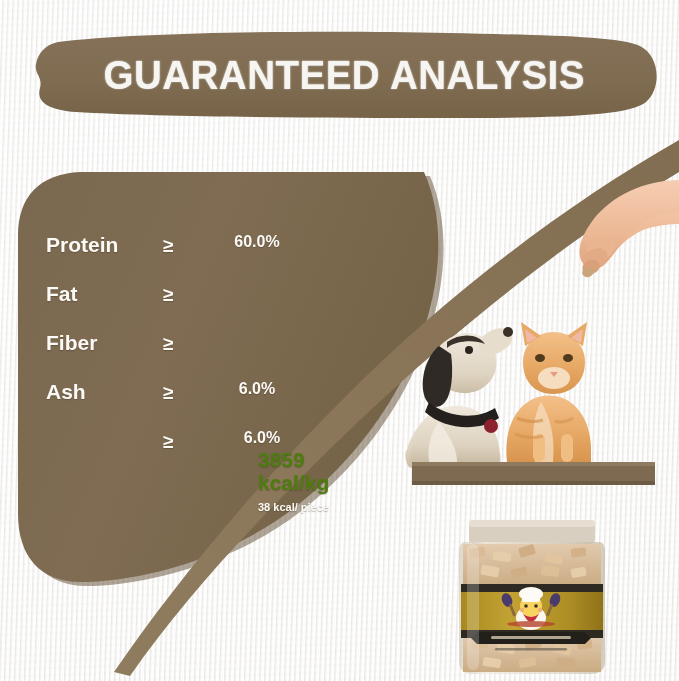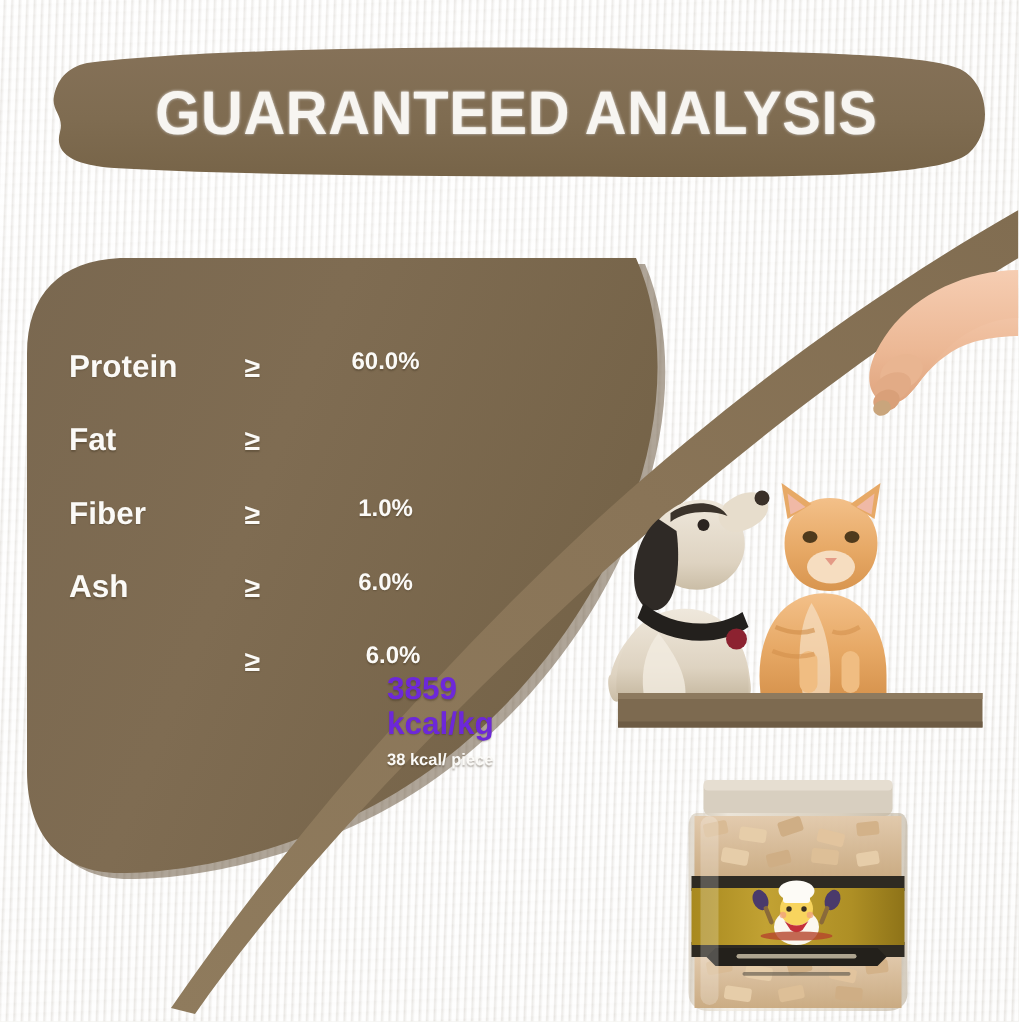--- a/index.html
+++ b/index.html
@@ -135,21 +135,21 @@
     line-height: 23px;
     color: #fbfaf7;
     text-shadow: 0 1px 1px rgba(60,48,32,0.35);
   }
   #cal-value {
     position: absolute;
     left: 212px; top: 0;
     font-size: 21px;
     font-weight: 700;
     line-height: 23px;
-    color: #6d28d9;
+    color: #4d7c0f;
     text-shadow: 0 1px 1px rgba(60,48,32,0.35);
     white-space: nowrap;
   }
   #cal-sub {
     position: absolute;
     left: 212px;
     top: 53px;
     font-size: 11px;
     font-weight: 700;
     color: #fbfaf7;
@@ -239,21 +239,20 @@
   </div>
 
   <div class="row">
     <span class="nutrient">Fat</span>
     <span class="op">≥</span>
   </div>
 
   <div class="row">
     <span class="nutrient">Fiber</span>
     <span class="op">≥</span>
-    <span class="value">1.0%</span>
   </div>
 
   <div class="row">
     <span class="nutrient">Ash</span>
     <span class="op">≥</span>
     <span class="value">6.0%</span>
   </div>
 
   <div class="row moisture">
     <span class="op">≥</span>

